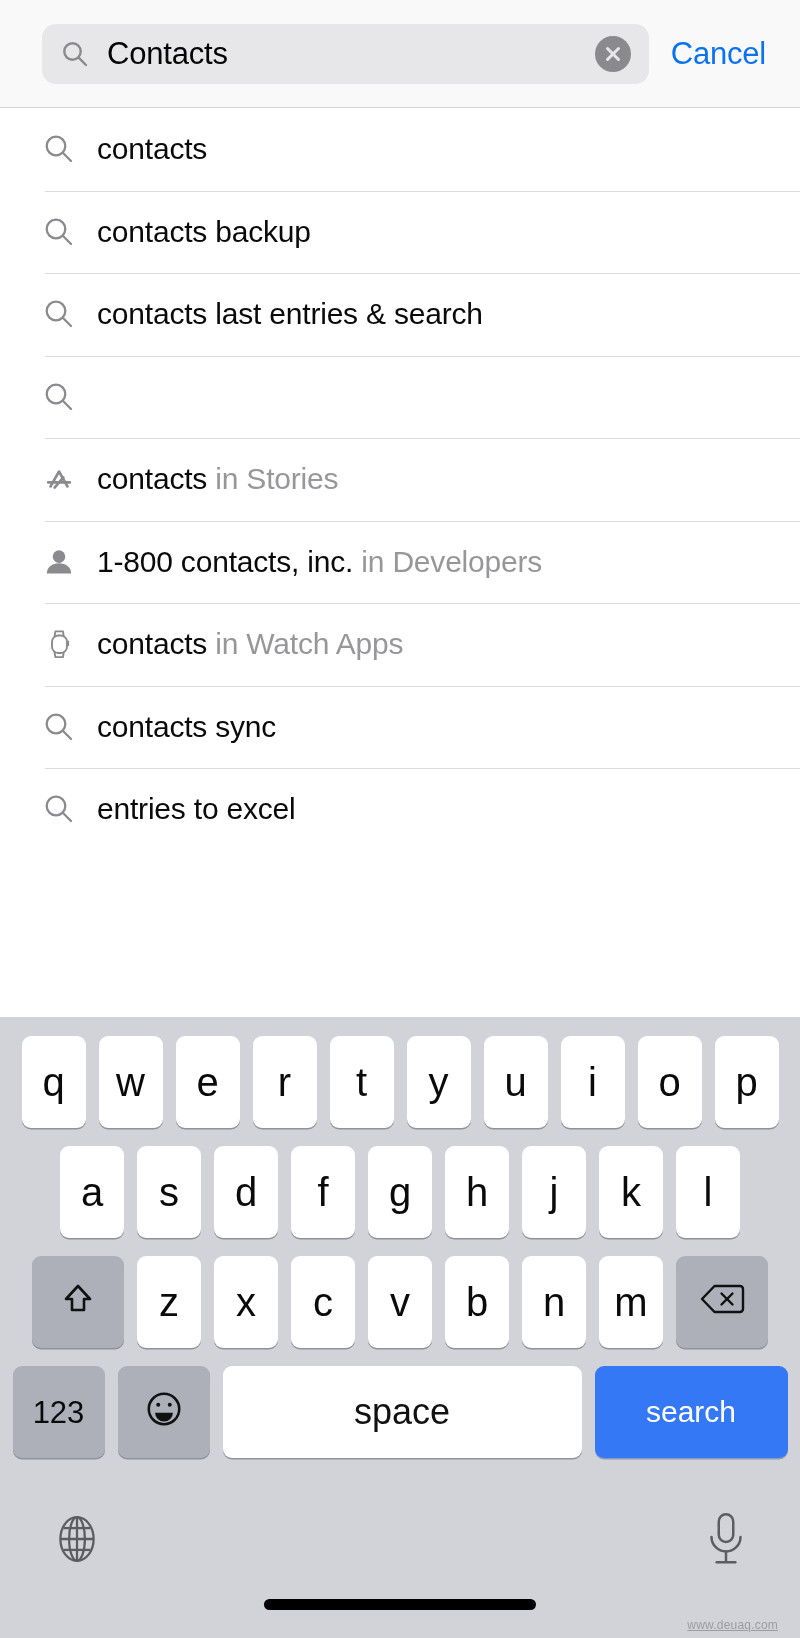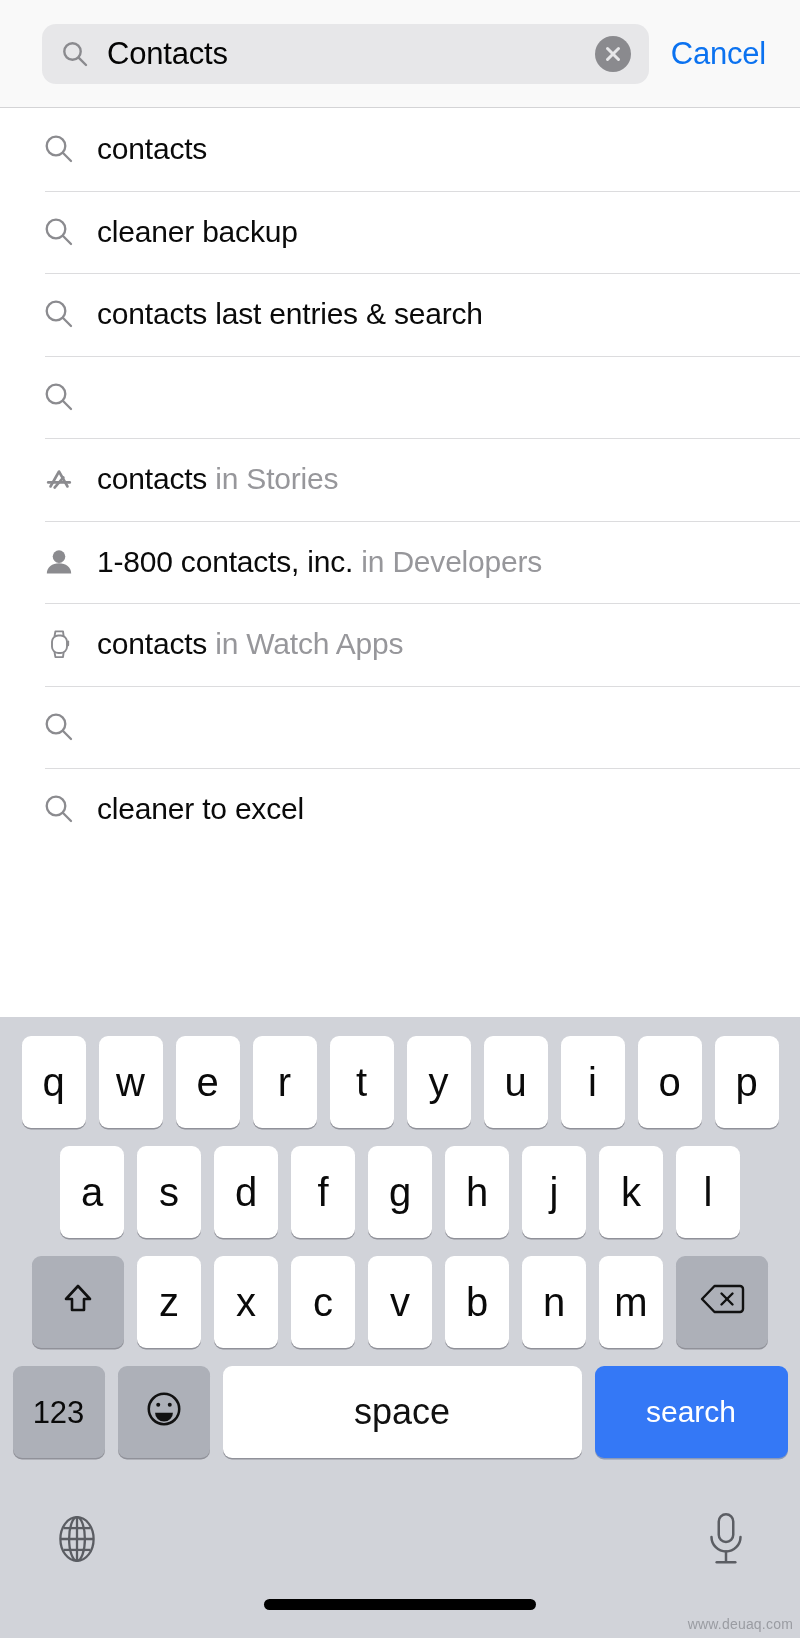--- a/index.html
+++ b/index.html
@@ -189,25 +189,26 @@
     position: absolute;
     bottom: 28px;
     left: 50%;
     transform: translateX(-50%);
     width: 272px; height: 11px;
     background: #000000;
     border-radius: 6px;
   }
   .watermark {
     position: absolute;
-    right: 7px; bottom: 6px;
-    font-size: 14px;
+    right: 22px; bottom: 6px;
+    font-size: 12px;
     color: #9a9ca2;
     letter-spacing: 0.2px;
     font-family: "Liberation Sans", sans-serif;
+    text-decoration: underline;
   }
 </style>
 </head>
 <body>
 
 <div id="screen">
 
   <div class="search-header">
     <div class="search-field">
       <span class="sf-search-icon">
@@ -242,21 +243,21 @@
     </div>
 
     <div class="sugg-row">
       <span class="sugg-icon">
         <svg viewBox="0 0 34 34" width="34" height="34" fill="none" stroke="#8b8b8f" stroke-width="2.3" stroke-linecap="round">
           <circle cx="14" cy="14" r="9.3"></circle>
             <line x1="20.8" y1="20.8" x2="29" y2="29"></line>
         </svg>
       </span>
       <span class="sugg-text">
-        <span>cleaner backup</span>
+        <span>contacts backup</span>
       </span>
     </div>
 
     <div class="sugg-row">
       <span class="sugg-icon">
         <svg viewBox="0 0 34 34" width="34" height="34" fill="none" stroke="#8b8b8f" stroke-width="2.3" stroke-linecap="round">
           <circle cx="14" cy="14" r="9.3"></circle>
             <line x1="20.8" y1="20.8" x2="29" y2="29"></line>
         </svg>
       </span>
@@ -316,31 +317,34 @@
       </span>
     </div>
 
     <div class="sugg-row">
       <span class="sugg-icon">
         <svg viewBox="0 0 34 34" width="34" height="34" fill="none" stroke="#8b8b8f" stroke-width="2.3" stroke-linecap="round">
           <circle cx="14" cy="14" r="9.3"></circle>
             <line x1="20.8" y1="20.8" x2="29" y2="29"></line>
         </svg>
       </span>
-    </div>
-
-    <div class="sugg-row">
-      <span class="sugg-icon">
-        <svg viewBox="0 0 34 34" width="34" height="34" fill="none" stroke="#8b8b8f" stroke-width="2.3" stroke-linecap="round">
-          <circle cx="14" cy="14" r="9.3"></circle>
-            <line x1="20.8" y1="20.8" x2="29" y2="29"></line>
-        </svg>
-      </span>
-      <span class="sugg-text">
-        <span>cleaner to excel</span>
+      <span class="sugg-text">
+        <span>contacts sync</span>
+      </span>
+    </div>
+
+    <div class="sugg-row">
+      <span class="sugg-icon">
+        <svg viewBox="0 0 34 34" width="34" height="34" fill="none" stroke="#8b8b8f" stroke-width="2.3" stroke-linecap="round">
+          <circle cx="14" cy="14" r="9.3"></circle>
+            <line x1="20.8" y1="20.8" x2="29" y2="29"></line>
+        </svg>
+      </span>
+      <span class="sugg-text">
+        <span>entries to excel</span>
       </span>
     </div>
 
   </div>
 
   <div class="keyboard">
 
     <div class="kb-row row1">
       <div class="key">q</div>
       <div class="key">w</div>

